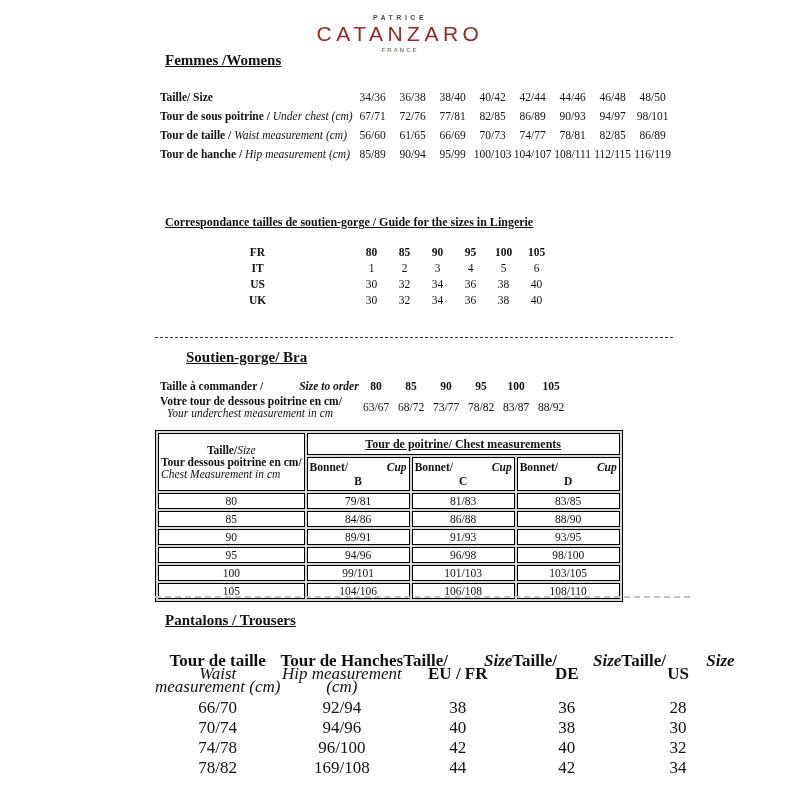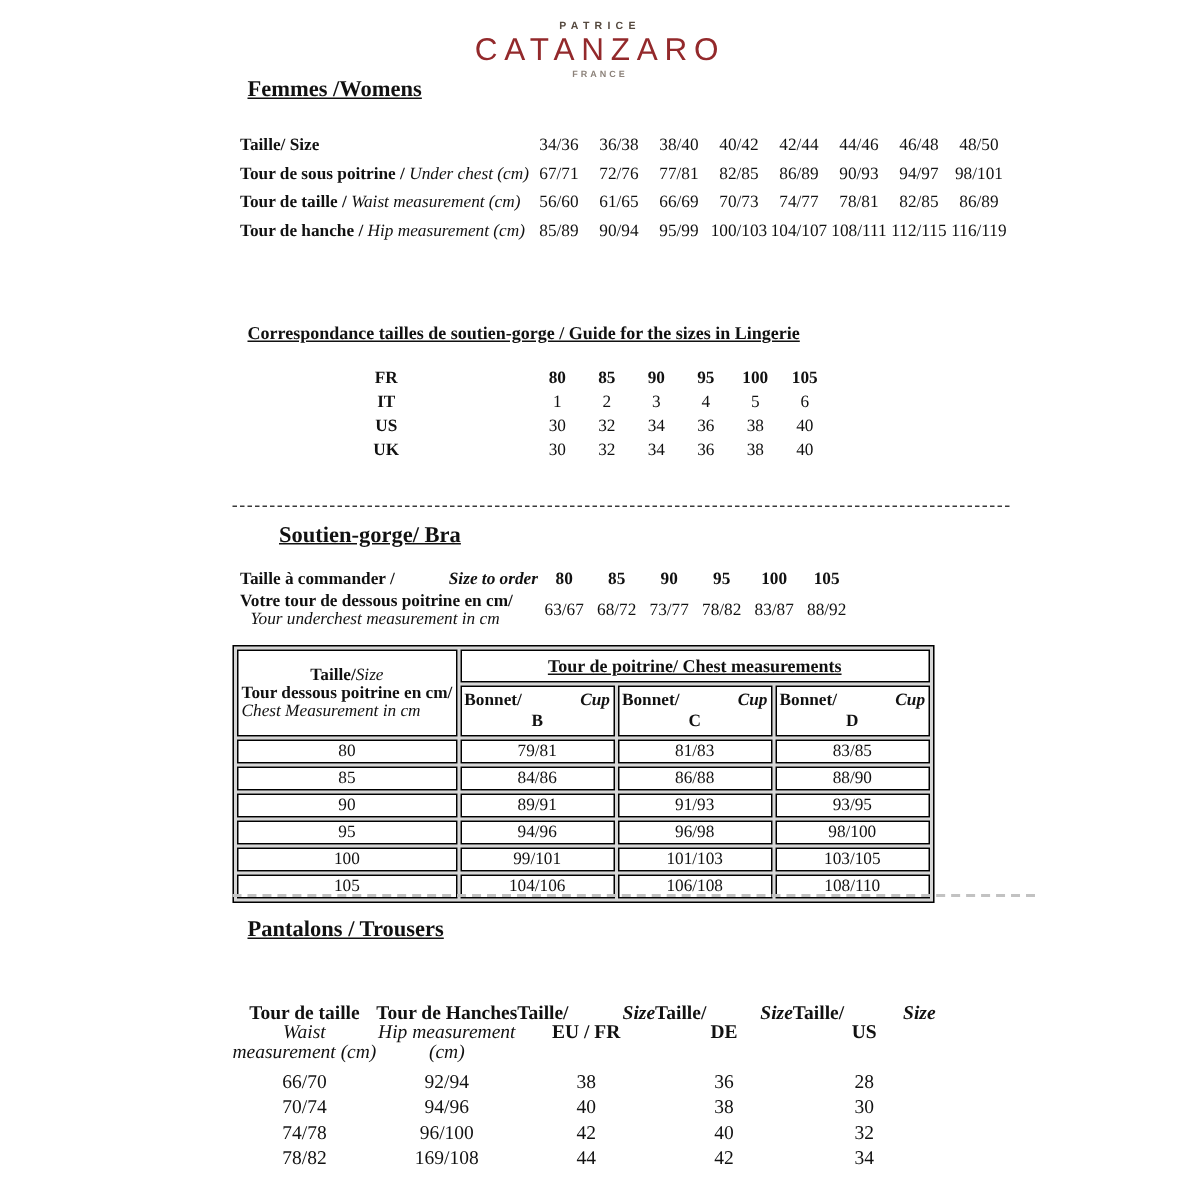--- a/index.html
+++ b/index.html
@@ -49,21 +49,21 @@
   .cuptab .corner{width:138px;font-weight:normal;}
   .cuptab .cupcol{width:64px;}
   .cuptab .corner .c1{font-weight:bold;text-align:center;}
   .cuptab .corner .c2{font-weight:bold;text-align:left;}
   .cuptab .corner .c3{font-style:italic;text-align:left;}
   .cuptab .spanhdr{font-size:12px;font-weight:bold;height:20px;}
   .cuptab .spanhdr span{text-decoration:underline;}
   .cuptab .cuphdr{height:32px;line-height:14px;}
   .cuptab tbody td{height:14px;}
   
-  .ttab{position:absolute;left:155px;top:668px;font-size:13px;}
+  .ttab{position:absolute;left:155px;top:654px;font-size:17px;}
   .ttab td,.ttab th{padding:0;text-align:center;vertical-align:top;white-space:nowrap;}
   .ttab th{font-weight:normal;line-height:13px;height:44px;}
   .ttab td{height:17px;vertical-align:bottom;}
   .ttab .c1{width:85px;}.ttab .c2{width:90px;}.ttab .c3{width:45px;}.ttab .c4{width:50px;}.ttab .c5{width:55px;}
 </style>
 </head>
 <body>
 
 <div class="page">
 

